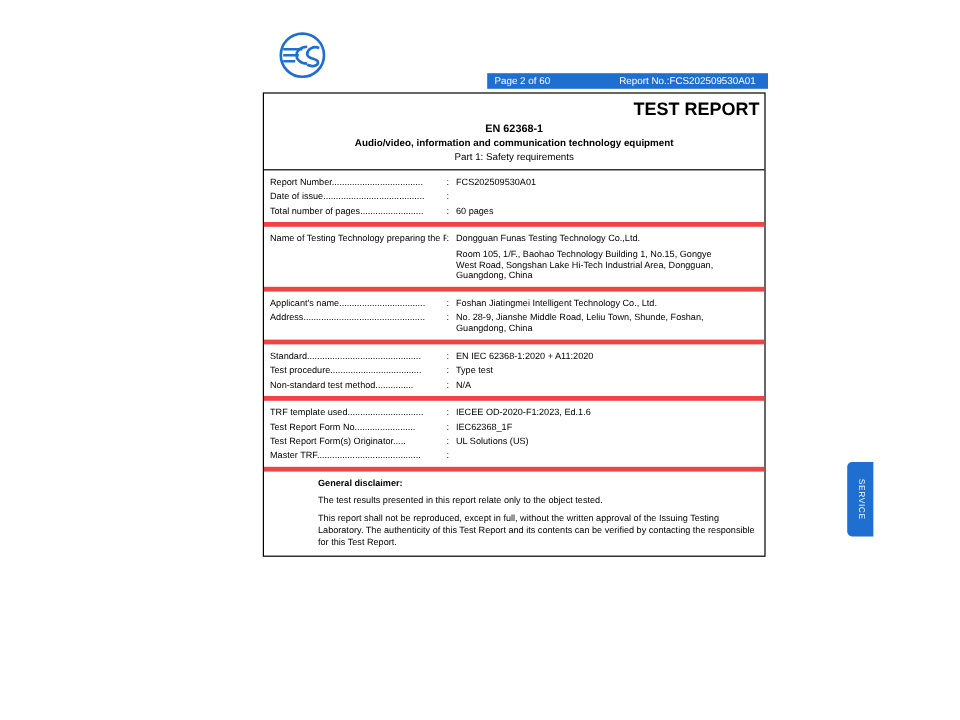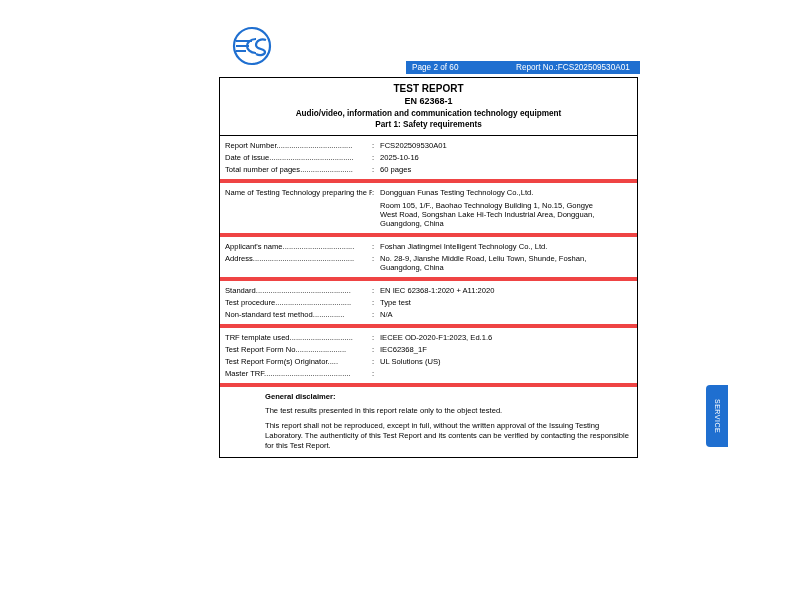--- a/index.html
+++ b/index.html
@@ -65,35 +65,36 @@
     color: #000000;
   }
 
   .title-block {
     border-bottom: 1px solid #000000;
     text-align: center;
     padding: 5px 4px 6px 4px;
   }
   .title-block .t1 {
     font-weight: bold;
-    font-size: 10px;
+    font-size: 15px;
     margin-bottom: 2px;
+    text-align: right;
   }
   .title-block .t2 {
     font-weight: bold;
     font-size: 9px;
     margin-bottom: 3px;
   }
   .title-block .t3 {
     font-weight: bold;
     font-size: 8.2px;
     margin-bottom: 2px;
   }
   .title-block .t4 {
-    font-weight: bold;
+    font-weight: normal;
     font-size: 8.2px;
     text-align: center;
   }
 
   .section {
     border-bottom: 4px solid #ef4444;
     padding: 3px 0 4px 0;
   }
   .section:last-child { border-bottom: none; margin-left: 40px; }
 
@@ -182,21 +183,20 @@
 
     <div class="section">
       <div class="row">
         <span class="label">Report Number....................................</span>
         <span class="colon">:</span>
         <span class="value">FCS202509530A01</span>
       </div>
       <div class="row">
         <span class="label">Date of issue........................................</span>
         <span class="colon">:</span>
-        <span class="value">2025-10-16</span>
       </div>
       <div class="row">
         <span class="label">Total number of pages.........................</span>
         <span class="colon">:</span>
         <span class="value">60 pages</span>
       </div>
     </div>
 
     <div class="section">
       <div class="row">

